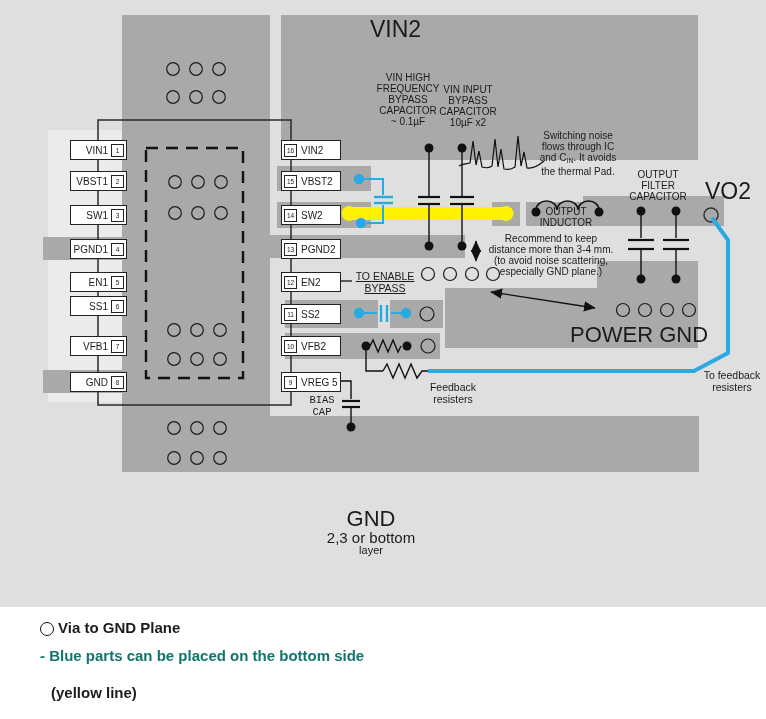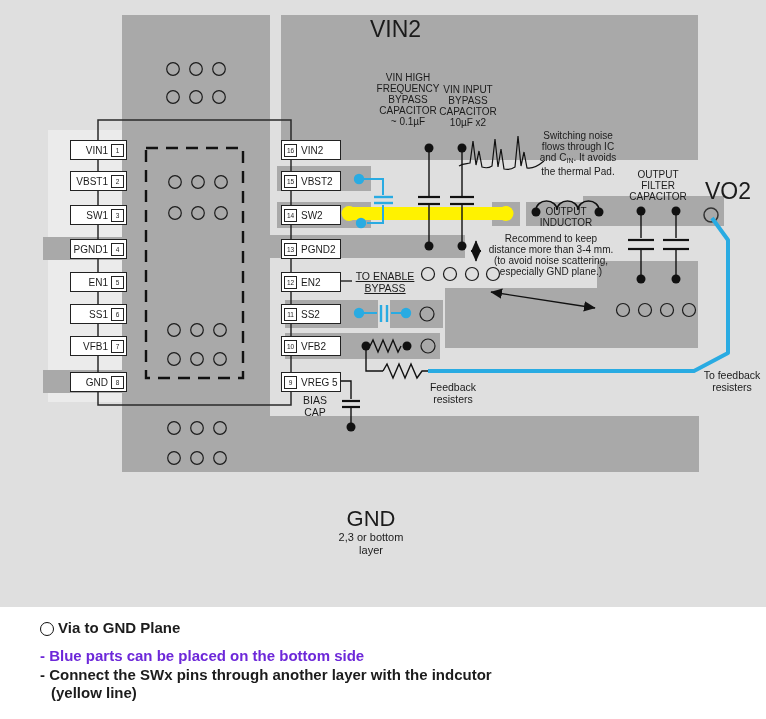--- a/index.html
+++ b/index.html
@@ -17,21 +17,21 @@
   .pinbox.right{left:281px;width:60px;justify-content:flex-start;padding-left:2px;}
   .pnum{box-sizing:border-box;width:13px;height:13px;border:1px solid #222;font-size:6.5px;
         display:flex;align-items:center;justify-content:center;flex:none;}
   .pinbox.left .pnum{margin-left:3px;}
   .pinbox.right .pnum{margin-right:4px;}
   .txt{position:absolute;text-align:center;font-size:10.5px;line-height:11.5px;}
   .txt.small{font-size:10px;line-height:11px;}
   .big{position:absolute;font-size:23px;line-height:24px;}
   .sub{font-size:7px;vertical-align:-2px;}
   .legend-line{position:absolute;font-weight:bold;font-size:15px;line-height:18px;color:#1c1c1c;}
-  .legend-line.blue{color:#6d28d9;}
+  .legend-line.blue{color:#0f766e;}
   .lgc{position:absolute;width:12px;height:12px;border:1.5px solid #111;border-radius:50%;background:#fff;}
 </style>
 </head>
 <body>
 
 <div id="stage">
 
   <div id="bg" class="abs"></div>
   <div class="strip" style="left:48px;top:130px;width:74px;height:272px;"></div>
   <div class="panel" style="left:122px;top:15px;width:148px;height:457px;"></div>
@@ -68,21 +68,21 @@
       <span class="pnum">3</span>
     </div>
   <div class="pinbox left" style="top:239px">
       <span class="plabel">PGND1</span>
       <span class="pnum">4</span>
     </div>
   <div class="pinbox left" style="top:272px">
       <span class="plabel">EN1</span>
       <span class="pnum">5</span>
     </div>
-  <div class="pinbox left" style="top:304px">
+  <div class="pinbox left" style="top:296px">
       <span class="plabel">SS1</span>
       <span class="pnum">6</span>
     </div>
   <div class="pinbox left" style="top:336px">
       <span class="plabel">VFB1</span>
       <span class="pnum">7</span>
     </div>
   <div class="pinbox left" style="top:372px">
       <span class="plabel">GND</span>
       <span class="pnum">8</span>
@@ -318,41 +318,41 @@
     <div>(to avoid noise scattering,</div>
       <div>especially GND plane.)</div>
   </div>
 
   <div class="txt" style="left:350px;top:271px;width:70px;text-decoration:underline;">
     <div>TO ENABLE</div>
       <div>BYPASS</div>
   </div>
 
 
+  <div class="big" style="left:570px;top:323px;font-size:22px;">POWER GND</div>
 
   <div class="txt" style="left:419px;top:382px;width:68px;">
     <div>Feedback</div>
       <div>resisters</div>
   </div>
   <div class="txt" style="left:698px;top:370px;width:68px;">
     <div>To feedback</div>
       <div>resisters</div>
   </div>
 
-  <div class="txt" style="left:294px;top:395px;width:42px;">
+  <div class="txt" style="left:301px;top:395px;width:42px;font-family:Liberation Mono, monospace;">
     <div>BIAS</div>
       <div>CAP</div>
   </div>
 
 
   <div class="txt" style="left:306px;top:506px;width:130px;">
     <div style="font-size:22px;line-height:25px;">GND</div>
-    <div style="font-size:11px;line-height:13px;">2,3 or bottom</div>
+    <div style="font-size:15px;line-height:13px;">2,3 or bottom</div>
     <div style="font-size:11px;line-height:13px;">layer</div>
   </div>
 
   <span class="lgc" style="left:40px;top:622px;"></span>
   <div class="legend-line" style="left:58px;top:619px;">Via to GND Plane</div>
   <div class="legend-line blue" style="left:40px;top:647px;">- Blue parts can be placed on the bottom side</div>
-  <div class="legend-line" style="left:40px;top:666px;">- Connect the SWx pins through another layer with the indcutor</div>
   <div class="legend-line" style="left:51px;top:684px;">(yellow line)</div>
 
 </div>
 
 </body></html>

